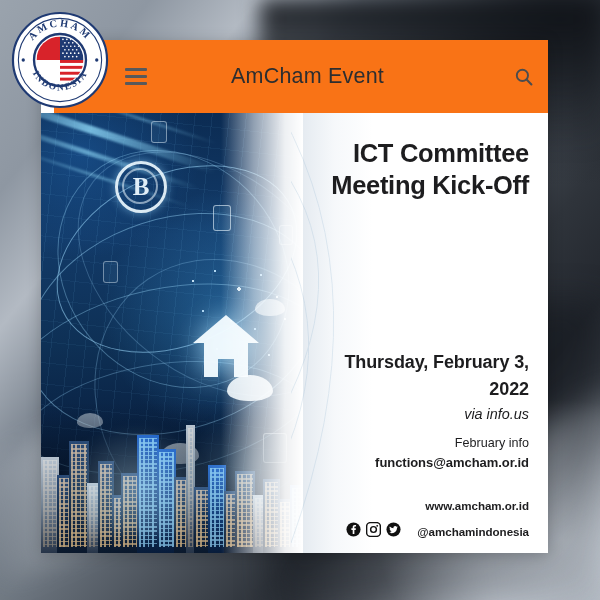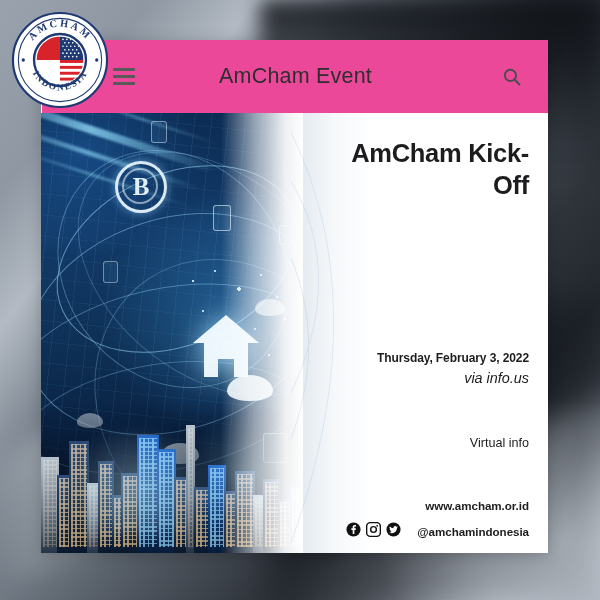--- a/index.html
+++ b/index.html
@@ -76,24 +76,24 @@
     width: 507px;
     height: 513px;
     background: #ffffff;
     box-shadow: 0 2px 14px rgba(0,0,0,0.22);
     overflow: hidden;
   }
 
   
   #app-header {
     position: absolute;
-    left: 1px; top: 0;
+    left: 13px; top: 0;
     width: 507px;
     height: 73px;
-    background: #ec4899;
+    background: #f97316;
     display: flex;
     align-items: center;
   }
   #hamburger-btn {
     position: absolute;
     left: 71px;
     top: 28px;
     width: 22px;
     height: 17px;
     display: flex;
@@ -341,21 +341,21 @@
     letter-spacing: -0.3px;
     font-family: "Liberation Sans", sans-serif;
   }
   #event-when {
     position: absolute;
     right: 0;
     top: 236px;
     width: 198px;
   }
   #date-line {
-    font-size: 12px;
+    font-size: 18px;
     font-weight: bold;
     color: #1d1d1f;
     line-height: 1.5;
     letter-spacing: -0.1px;
   }
   #time-line {
     font-size: 14.8px;
     font-weight: 400;
     color: #1d1d1f;
     line-height: 1.5;
@@ -529,30 +529,32 @@
   <div id="panel-gradient"></div>
   <svg id="panel-gradient-arcs" viewBox="0 0 110 440">
     <path d="M-20 40 Q 70 150 -10 300" fill="none" stroke="#7fa9c9" stroke-width="1"></path>
     <path d="M-30 90 Q 60 220 -20 370" fill="none" stroke="#7fa9c9" stroke-width="1"></path>
     <path d="M-10 0  Q 90 180 0 430" fill="none" stroke="#7fa9c9" stroke-width="1"></path>
   </svg>
 
   <div id="content-col">
 
     <div id="event-title">
-      <div>AmCham Kick-Off</div>
+      <div>ICT Committee</div>
+      <div>Meeting Kick-Off</div>
     </div>
 
     <div id="event-when">
       <div id="date-line">Thursday, February 3, 2022</div>
       <div id="platform-line">via info.us</div>
     </div>
 
     <div id="further-info">
-      <div id="further-label">Virtual info</div>
+      <div id="further-label">February info</div>
+      <div id="contact-email">functions@amcham.or.id</div>
     </div>
 
     <div id="footer-block">
       <div id="website-line">www.amcham.or.id</div>
       <div id="social-row">
         <div id="social-icons">
           <span class="social-ic">
             <svg width="15" height="15" viewBox="0 0 24 24">
               <circle cx="12" cy="12" r="11.3" fill="#111111"></circle>
               <path d="M13.4 12.6h2.1l.33-2.6h-2.43V8.34c0-.75.21-1.26 1.29-1.26h1.38V4.76c-.24-.03-1.06-.1-2.01-.1-1.99 0-3.35 1.21-3.35 3.44V10H8.6v2.6h2.11V19h2.69z" fill="#ffffff"></path>

